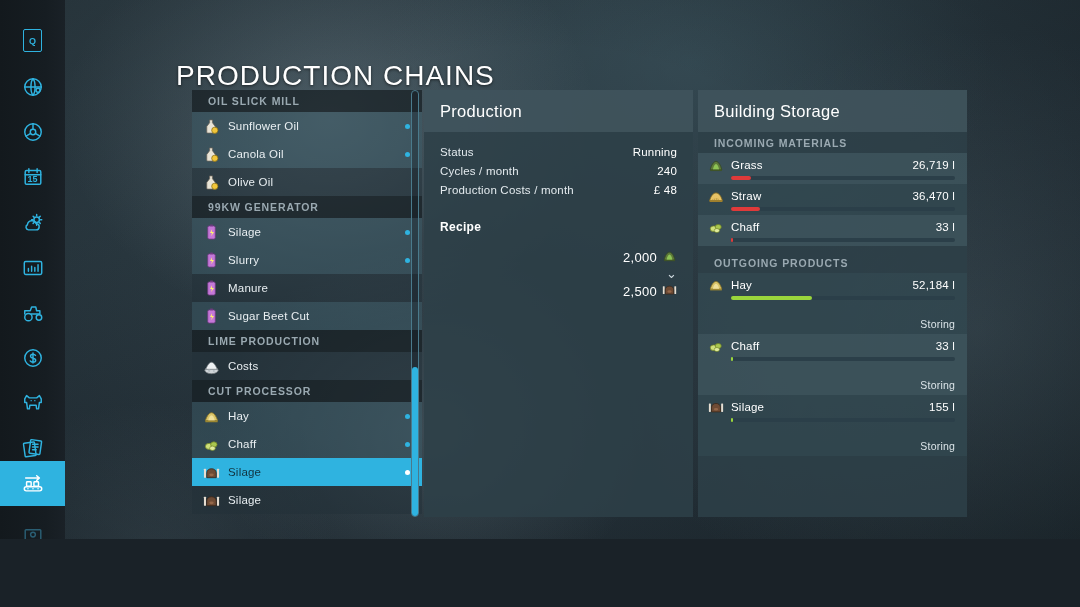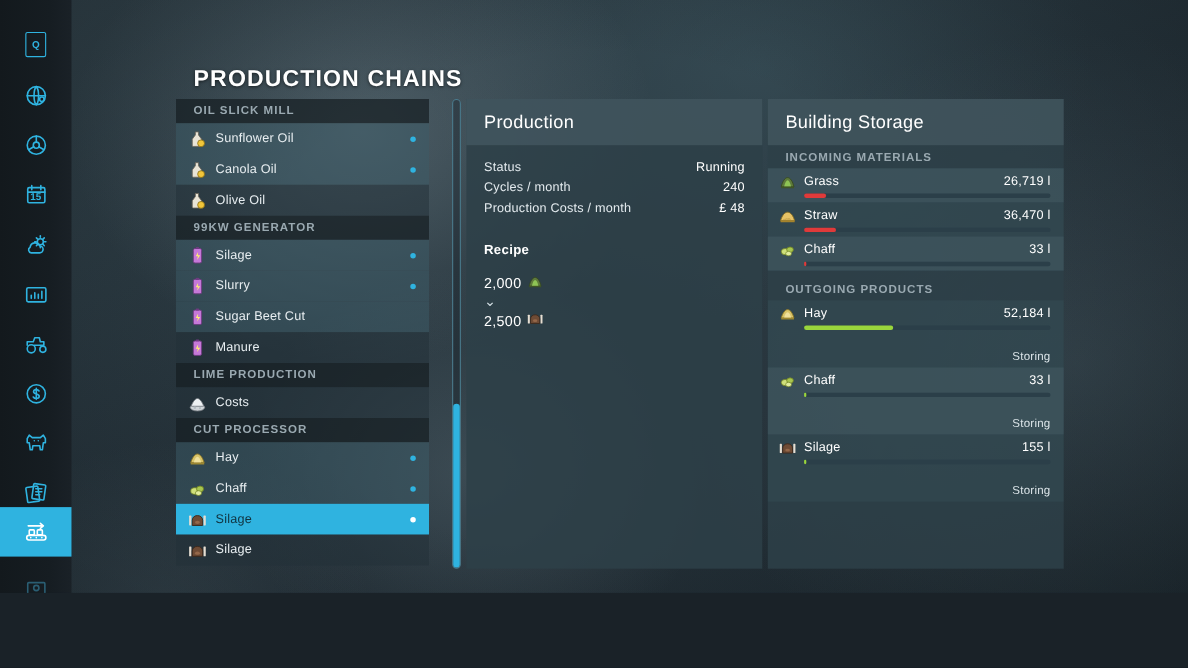--- a/index.html
+++ b/index.html
@@ -50,28 +50,28 @@
     width: 19px; height: 23px; border: 1.5px solid #2fb3e0; border-radius: 2px;
     color: #2fb3e0; font-size: 9px; font-weight: bold;
     display: flex; align-items: center; justify-content: center;
     font-family: "Liberation Sans", sans-serif;
   }
   .rail-key.dim { border-color: #2a5e73; color: #2a5e73; }
 
   
   #page-title {
     position: absolute; left: 176px; top: 60px;
-    font-size: 21px; letter-spacing: 1.0px; color: #ffffff;
-    font-weight: bold; z-index: 5;
+    font-size: 28px; letter-spacing: 1.0px; color: #ffffff;
+    font-weight: normal; z-index: 5;
     text-shadow: 0 1px 3px rgba(0,0,0,0.6);
   }
 
   
   #list-wrap {
-    position: absolute; left: 160px; top: 90px; width: 230px; height: 427px;
+    position: absolute; left: 192px; top: 90px; width: 230px; height: 427px;
     z-index: 5; overflow: hidden;
   }
   .grp {
     height: 22px; background: rgba(22,30,35,0.72);
     display: flex; align-items: center; padding-left: 16px;
     color: #9aa9b1; font-size: 10.5px; font-weight: bold; letter-spacing: 0.9px;
   }
   .row {
     height: 28px; display: flex; align-items: center;
     padding: 0 12px 0 10px; position: relative;
@@ -114,21 +114,21 @@
   }
 
   
   .prod-body { padding: 14px 16px 0 16px; }
   .kv { display: flex; justify-content: space-between; align-items: baseline;
         font-size: 11.5px; color: #e3eaee; margin-bottom: 7px; letter-spacing: 0.2px; }
   .kv .v { color: #ffffff; }
   .recipe-hd { margin-top: 24px; font-size: 12px; font-weight: bold;
                color: #ffffff; letter-spacing: 0.3px; }
   .recipe-box { margin-top: 14px; display: flex; flex-direction: column;
-                align-items: flex-start; gap: 2px; }
+                align-items: flex-end; gap: 2px; }
   .recipe-line { display: flex; align-items: center; gap: 5px;
                  font-size: 13px; color: #ffffff; letter-spacing: 0.3px; }
   .chev { color: #cfdae0; font-size: 13px; line-height: 12px; }
 
   
   .sec-hd {
     height: 21px; display: flex; align-items: center; padding-left: 16px;
     color: #9aa9b1; font-size: 10.5px; font-weight: bold; letter-spacing: 0.9px;
   }
   .st-row { position: relative; padding: 4px 12px 4px 10px; }
@@ -307,39 +307,39 @@
       <span class="row-ico">
         <svg width="17" height="17" viewBox="0 0 18 18">
           <rect x="5" y="2" width="8" height="14" rx="1.6" fill="#c578d8" stroke="#6d3b80" stroke-width="0.9"></rect>
           <rect x="7.4" y="0.6" width="3.2" height="1.8" rx="0.6" fill="#6d3b80"></rect>
           <path d="M9.6 5.5L7.4 9.6h2.1L8.6 13l3-4.4H9.4z" fill="#fff36b"></path>
         </svg>
       </span>
       <span class="row-lbl">Slurry</span>
       <span class="row-dot"></span>
     </div>
-    <div class="row alt">
+    <div class="row base">
       <span class="row-ico">
         <svg width="17" height="17" viewBox="0 0 18 18">
           <rect x="5" y="2" width="8" height="14" rx="1.6" fill="#c578d8" stroke="#6d3b80" stroke-width="0.9"></rect>
           <rect x="7.4" y="0.6" width="3.2" height="1.8" rx="0.6" fill="#6d3b80"></rect>
           <path d="M9.6 5.5L7.4 9.6h2.1L8.6 13l3-4.4H9.4z" fill="#fff36b"></path>
         </svg>
       </span>
-      <span class="row-lbl">Sugar Beet Cut</span>
-    </div>
-    <div class="row base">
+      <span class="row-lbl">Manure</span>
+    </div>
+    <div class="row alt">
       <span class="row-ico">
         <svg width="17" height="17" viewBox="0 0 18 18">
           <rect x="5" y="2" width="8" height="14" rx="1.6" fill="#c578d8" stroke="#6d3b80" stroke-width="0.9"></rect>
           <rect x="7.4" y="0.6" width="3.2" height="1.8" rx="0.6" fill="#6d3b80"></rect>
           <path d="M9.6 5.5L7.4 9.6h2.1L8.6 13l3-4.4H9.4z" fill="#fff36b"></path>
         </svg>
       </span>
-      <span class="row-lbl">Manure</span>
+      <span class="row-lbl">Sugar Beet Cut</span>
     </div>
     <div class="grp">
       <span>LIME PRODUCTION</span>
     </div>
     <div class="row base">
       <span class="row-ico">
         <svg width="17" height="17" viewBox="0 0 18 18">
           <ellipse cx="9" cy="13" rx="7" ry="3.6" fill="#cfd4d8" stroke="#70777c" stroke-width="0.8"></ellipse>
           <path d="M3 12c1.5-4.5 4-7.5 6-7.5S13.5 7.5 15 12z" fill="#eef1f3" stroke="#70777c" stroke-width="0.8"></path>
           <circle cx="6.5" cy="13.5" r="1.2" fill="#b4bcc1"></circle>

